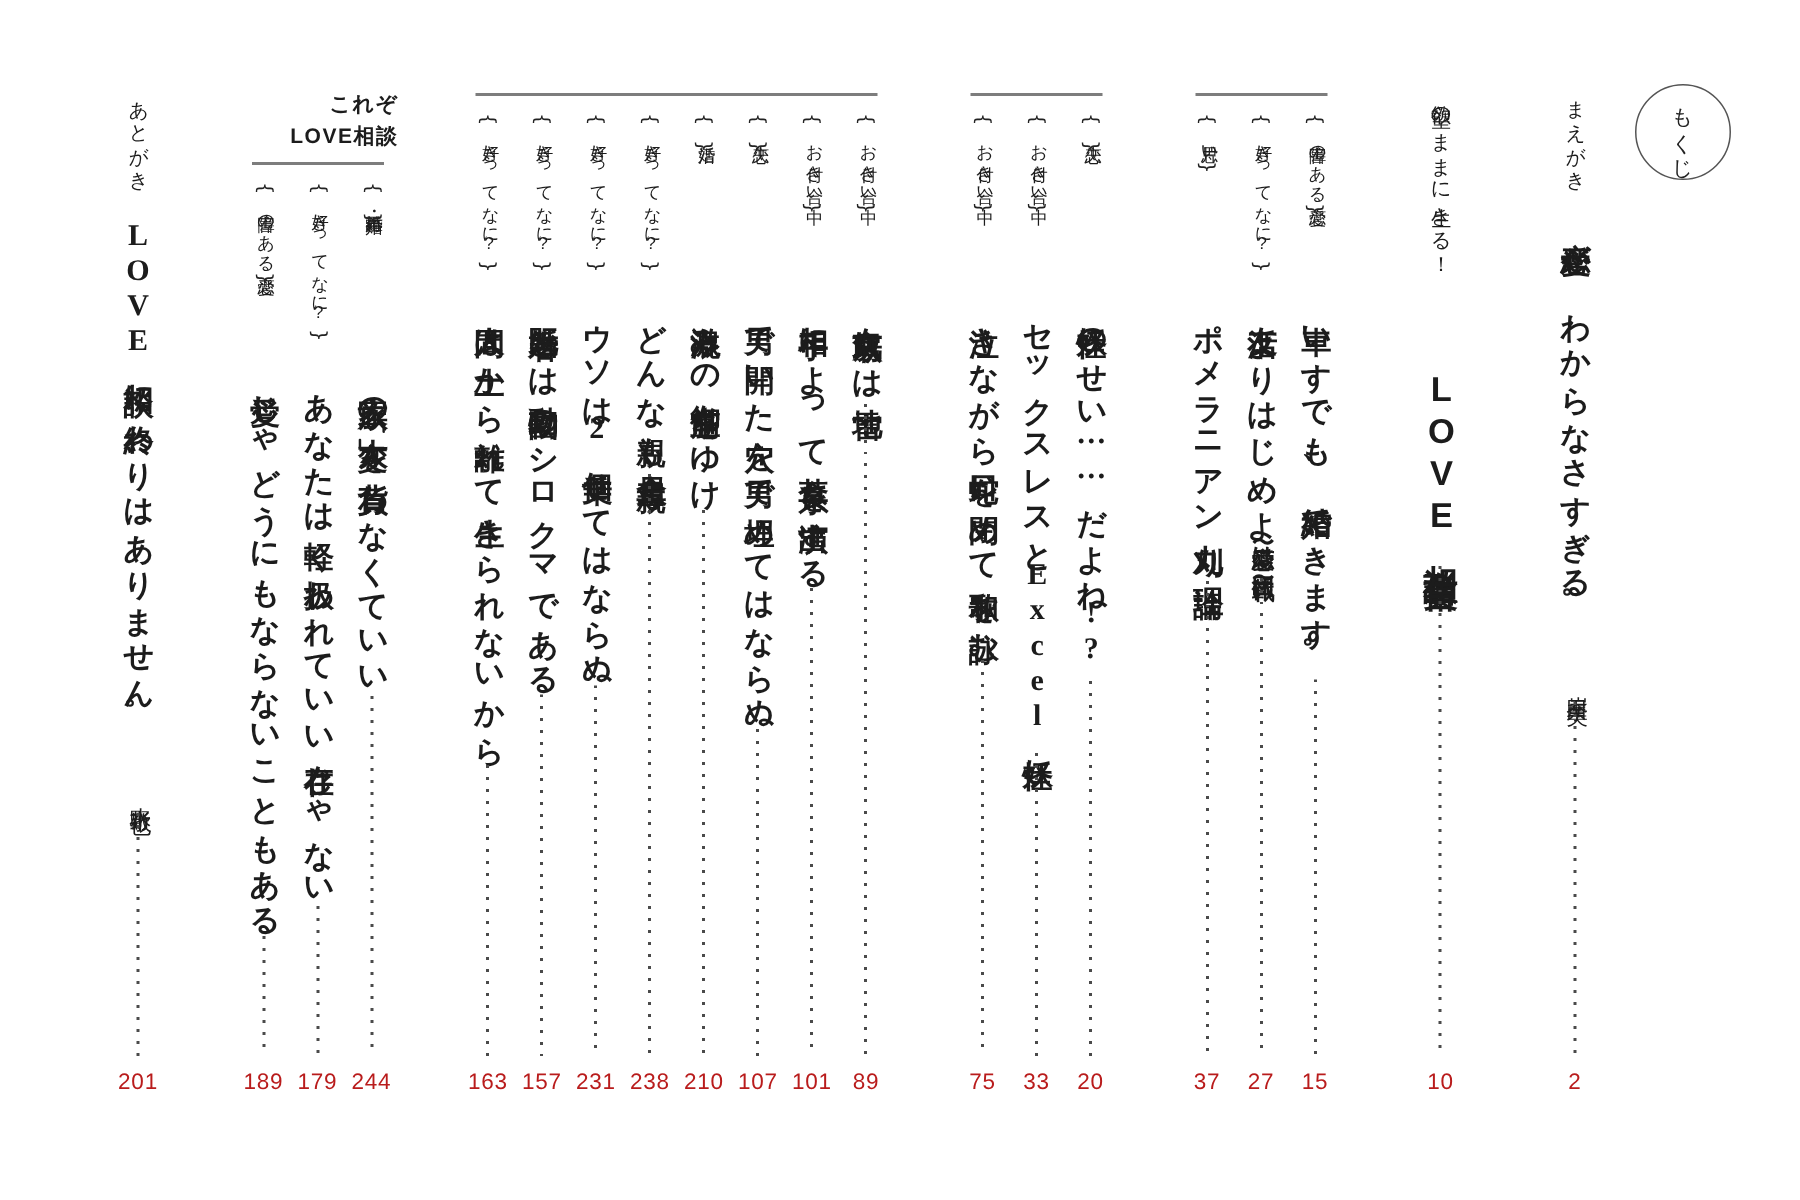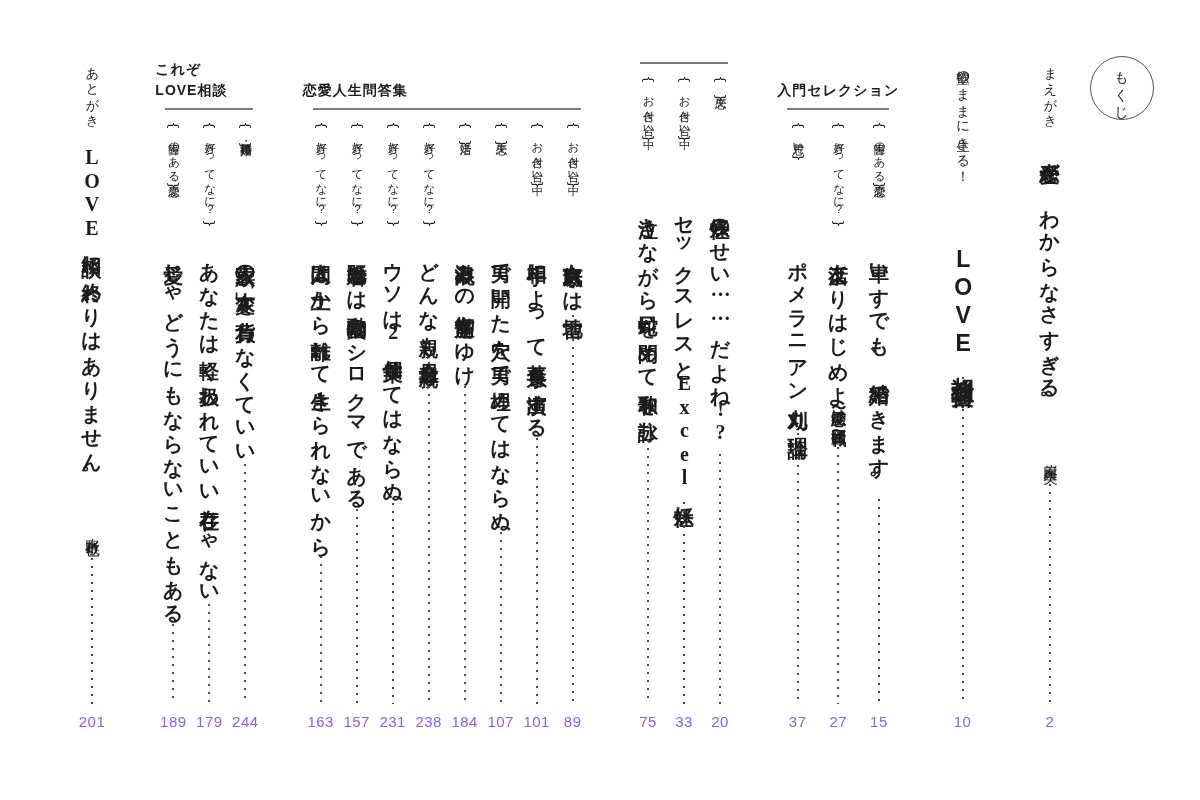--- a/index.html
+++ b/index.html
@@ -30,42 +30,42 @@
     font-family:"Liberation Serif",serif;font-weight:600;
     font-size:20px;letter-spacing:1.5px;line-height:1.1;
   }
   .fm-author{font-size:14.5px;letter-spacing:1.5px;margin-top:42px;}
   .mg-lead{height:186px;font-size:13.5px;letter-spacing:1px;padding-top:4px;}
   .mg-title{font-size:23px;font-weight:900;letter-spacing:2px;line-height:1.1;}
   
   .section{display:flex;flex-direction:column;}
   .sec-head{
     height:46px;display:flex;flex-direction:column;justify-content:flex-end;
-    align-items:flex-start;font-size:14px;font-weight:700;letter-spacing:1px;
+    align-items:flex-end;font-size:14px;font-weight:700;letter-spacing:1px;
     line-height:1.55;white-space:nowrap;
   }
   .rule{border-top:2px solid #7d7d7d;margin:6px 10px 0;}
   .entries{display:flex;flex-direction:row-reverse;justify-content:space-around;flex:1;padding-top:10px;}
   .entry{width:36px;display:flex;flex-direction:column;align-items:center;}
   .tag-block{height:128px;display:flex;flex-direction:column;align-items:center;}
   .brace{
     display:block;height:11px;line-height:11px;font-size:13px;color:#222;
     transform:rotate(90deg);font-family:"DejaVu Sans",sans-serif;
   }
   .tag-text{font-size:11.5px;letter-spacing:0.5px;margin:3px 0;line-height:1;}
   .title{
     font-family:"Liberation Serif",serif;font-weight:600;
     font-size:20px;letter-spacing:1.5px;line-height:1.05;
   }
   .title-sub{font-size:15px;letter-spacing:1px;}
   .leader{
     flex:1;min-height:10px;width:2px;margin:9px 0 6px;
     background:repeating-linear-gradient(to bottom,#4a4a4a 0 2px,transparent 2px 8px);
   }
-  .pageno{height:20px;font-size:15px;letter-spacing:0.5px;color:#8b5cf6;display:flex;align-items:flex-end;}
+  .pageno{height:20px;font-size:15px;letter-spacing:0.5px;color:#b91c1c;display:flex;align-items:flex-end;}
 </style>
 </head>
 <body>
 
 <div class="page">
 
   <div class="badge">
     <span class="v">もくじ</span>
   </div>
 
@@ -80,24 +80,20 @@
     </div>
 
     <div class="fm">
       <div class="mg-lead v">欲望のままに生きる！</div>
       <div class="mg-title v">LOVE相談名言集</div>
       <div class="leader"></div>
       <div class="pageno">10</div>
     </div>
 
     <div class="section">
-      <div class="sec-head">
-        <div>入門セレクション</div>
-        <div></div>
-      </div>
       <div class="rule"></div>
       <div class="entries">
         <div class="entry">
           <div class="tag-block">
             <span class="brace">{</span>
             <span class="tag-text v">障害のある恋愛</span>
             <span class="brace">}</span>
           </div>
           <div class="title v"><span>車いすでも、結婚できます。</span><span class="title-sub"></span></div>
           <div class="leader"></div>
@@ -156,24 +152,20 @@
             <span class="brace">}</span>
           </div>
           <div class="title v"><span>泣きながら蛇口を閉めて和歌を詠む</span></div>
           <div class="leader"></div>
           <div class="pageno">75</div>
         </div>
       </div>
     </div>
 
     <div class="section">
-      <div class="sec-head">
-        <div>恋愛人生問答集</div>
-        <div></div>
-      </div>
       <div class="rule"></div>
       <div class="entries">
         <div class="entry">
           <div class="tag-block">
             <span class="brace">{</span>
             <span class="tag-text v">お付き合い中</span>
             <span class="brace">}</span>
           </div>
           <div class="title v"><span>女房気取りは地雷</span></div>
           <div class="leader"></div>
@@ -200,21 +192,21 @@
           <div class="pageno">107</div>
         </div>
         <div class="entry">
           <div class="tag-block">
             <span class="brace">{</span>
             <span class="tag-text v">婚活</span>
             <span class="brace">}</span>
           </div>
           <div class="title v"><span>激混みの御堂筋をゆけ</span></div>
           <div class="leader"></div>
-          <div class="pageno">184</div>
+          <div class="pageno">210</div>
         </div>
         <div class="entry">
           <div class="tag-block">
             <span class="brace">{</span>
             <span class="tag-text v">好きってなに?</span>
             <span class="brace">}</span>
           </div>
           <div class="title v"><span>どんな親も全員毒親</span></div>
           <div class="leader"></div>
           <div class="pageno">238</div>

